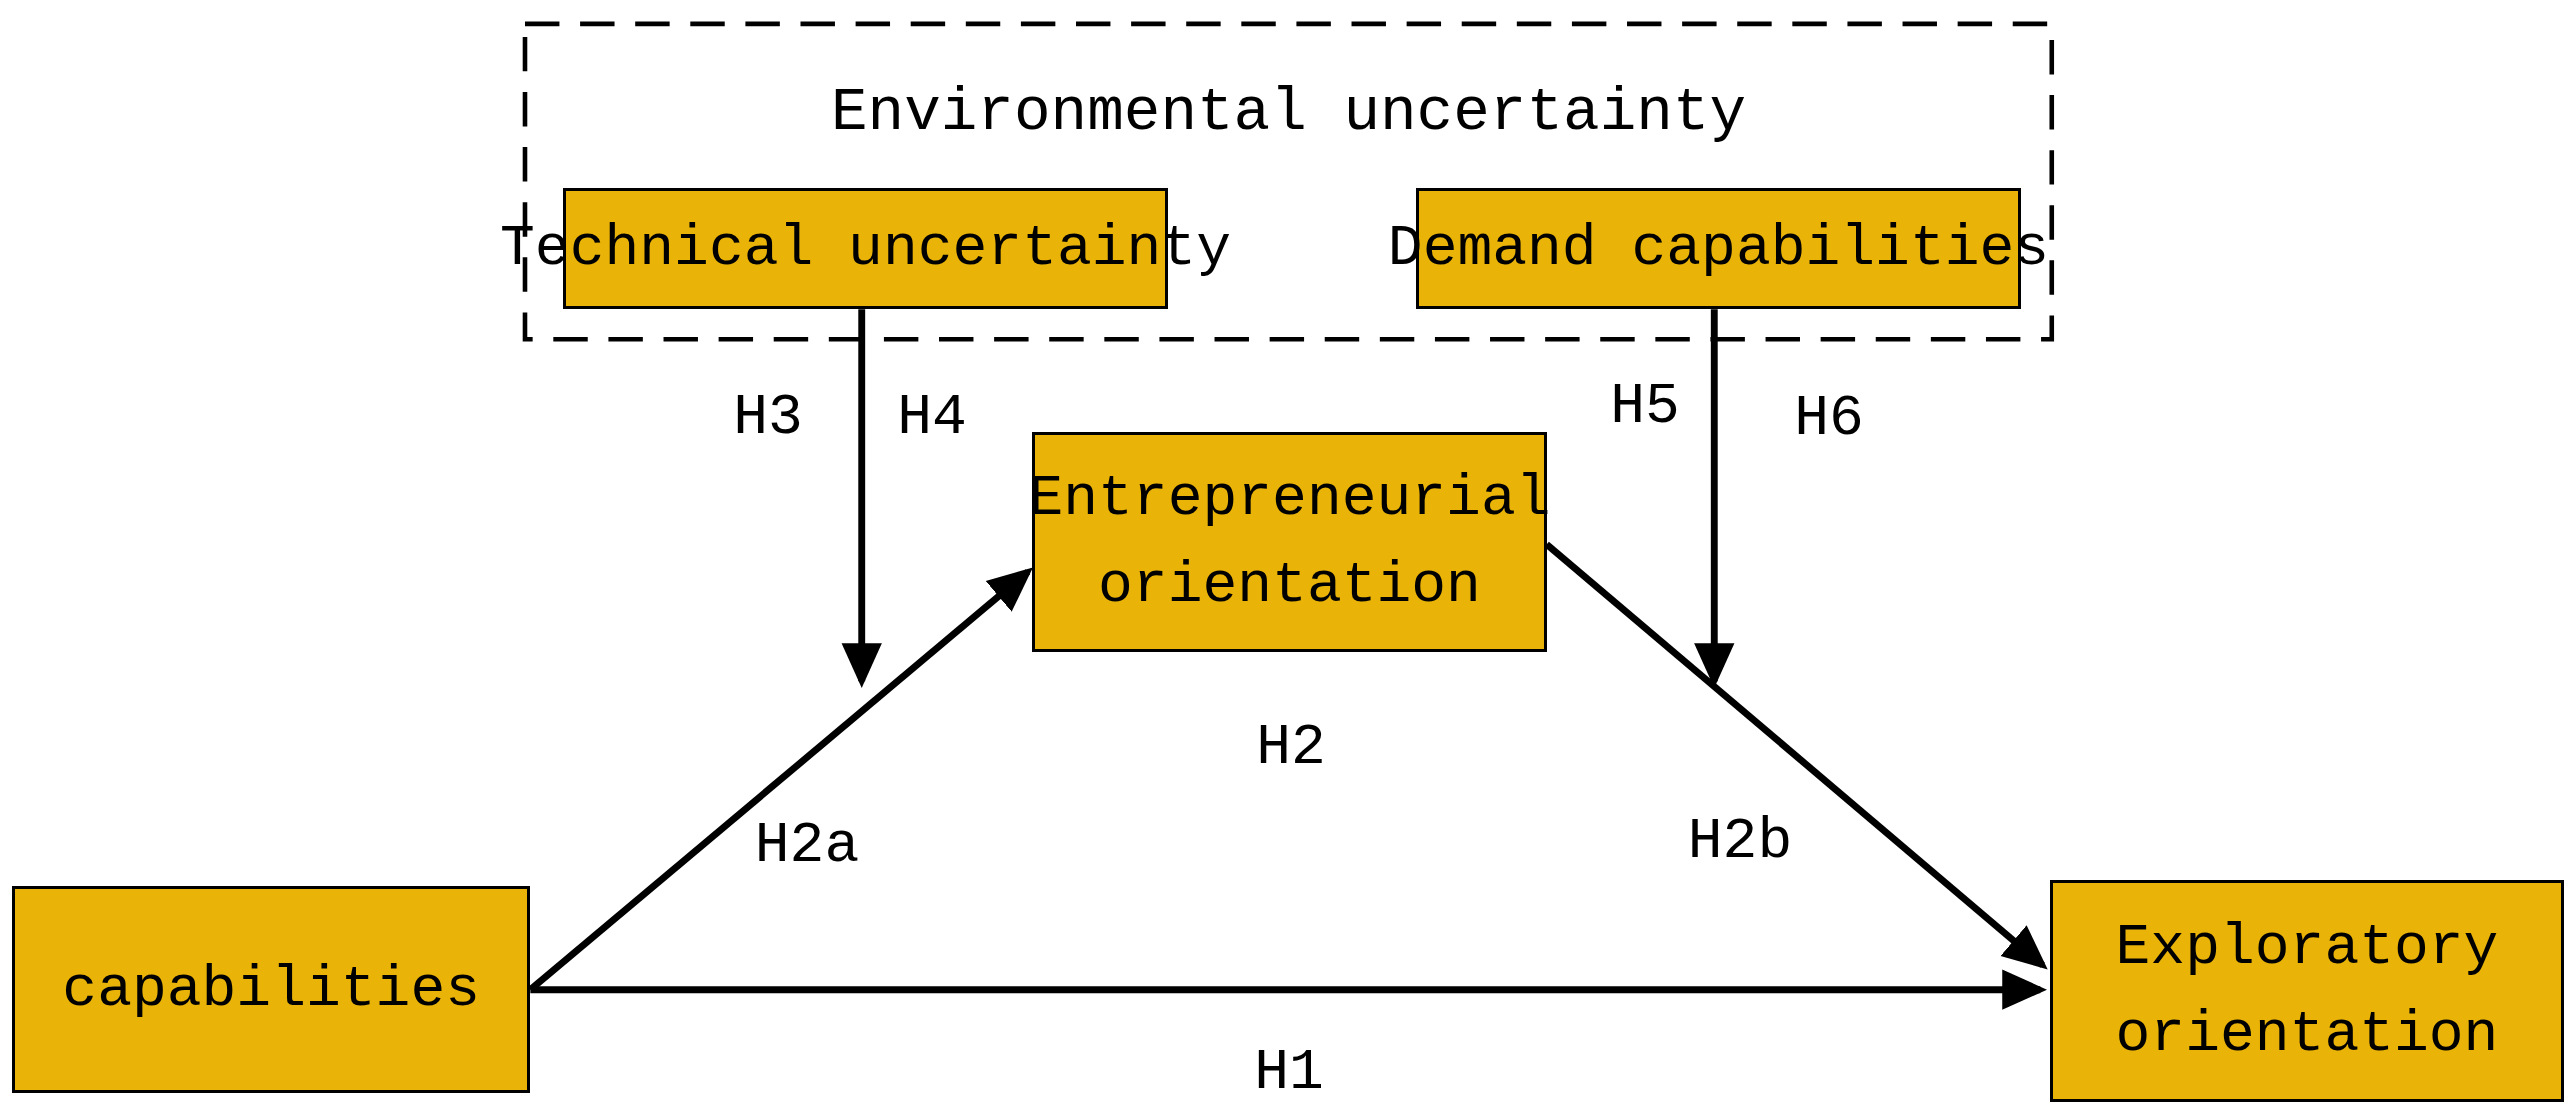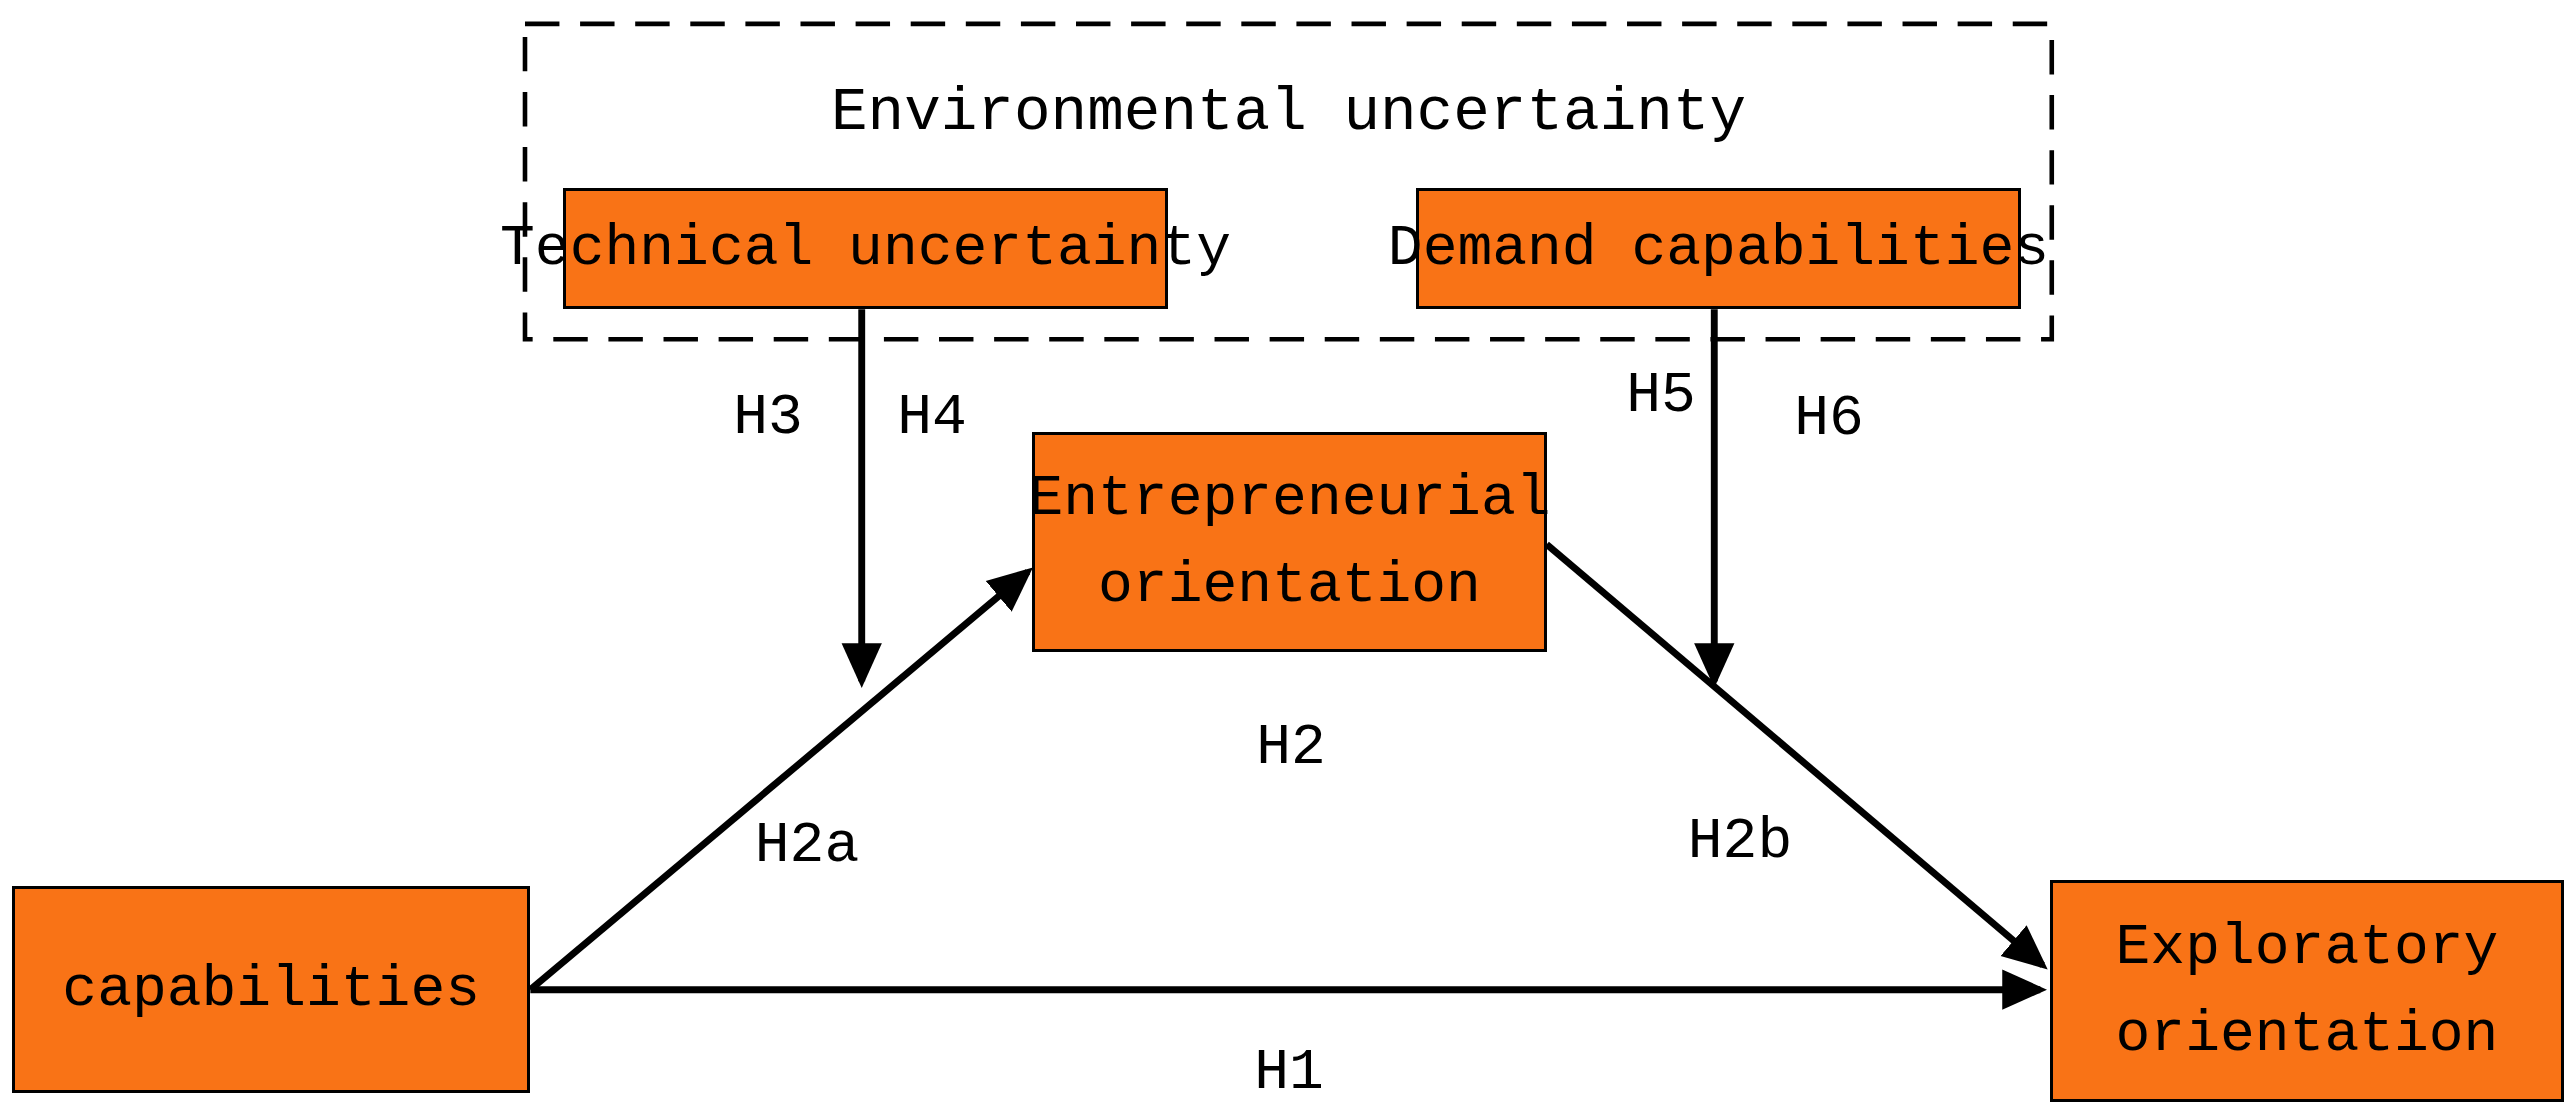--- a/index.html
+++ b/index.html
@@ -13,21 +13,21 @@
     height: 1110px;
     background: #ffffff;
     color: #000000;
     font-family: Liberation Mono, monospace;
     overflow: hidden;
   }
   .node {
     position: absolute;
     box-sizing: border-box;
     border: 3.8px solid #000000;
-    background: #f97316;
+    background: #eab308;
     display: flex;
     flex-direction: column;
     align-items: center;
     justify-content: center;
     text-align: center;
     font-size: 58px;
     line-height: 1.5;
     white-space: nowrap;
   }
   .group-title {
@@ -99,21 +99,21 @@
 
   <div class="node" style="left:2050px; top:880px; width:514px; height:222px;">
     <span>Exploratory</span>
     <span>orientation</span>
   </div>
 
   <div class="hlabel" style="left:768px; top:418px;">H3</div>
 
   <div class="hlabel" style="left:932px; top:418px;">H4</div>
 
-  <div class="hlabel" style="left:1645px; top:396px;margin-left:16px;">H5</div>
+  <div class="hlabel" style="left:1645px; top:407px;">H5</div>
 
   <div class="hlabel" style="left:1829px; top:419px;">H6</div>
 
   <div class="hlabel" style="left:1291px; top:748px;">H2</div>
 
   <div class="hlabel" style="left:807px; top:846px;">H2a</div>
 
   <div class="hlabel" style="left:1740px; top:842px;">H2b</div>
 
   <div class="hlabel" style="left:1289px; top:1073px;">H1</div>

